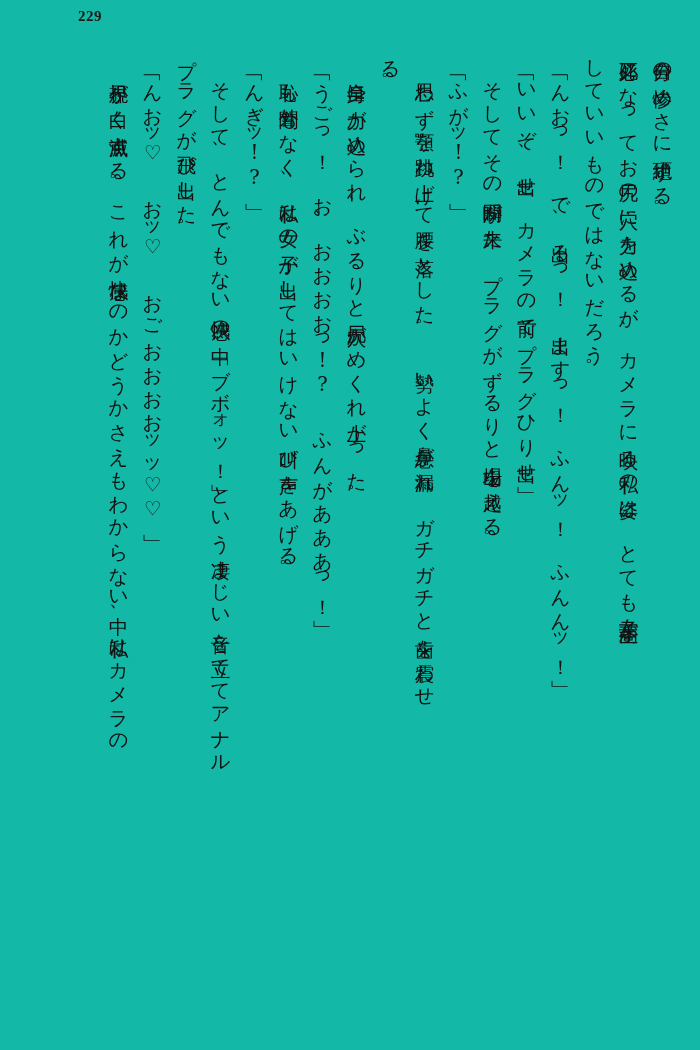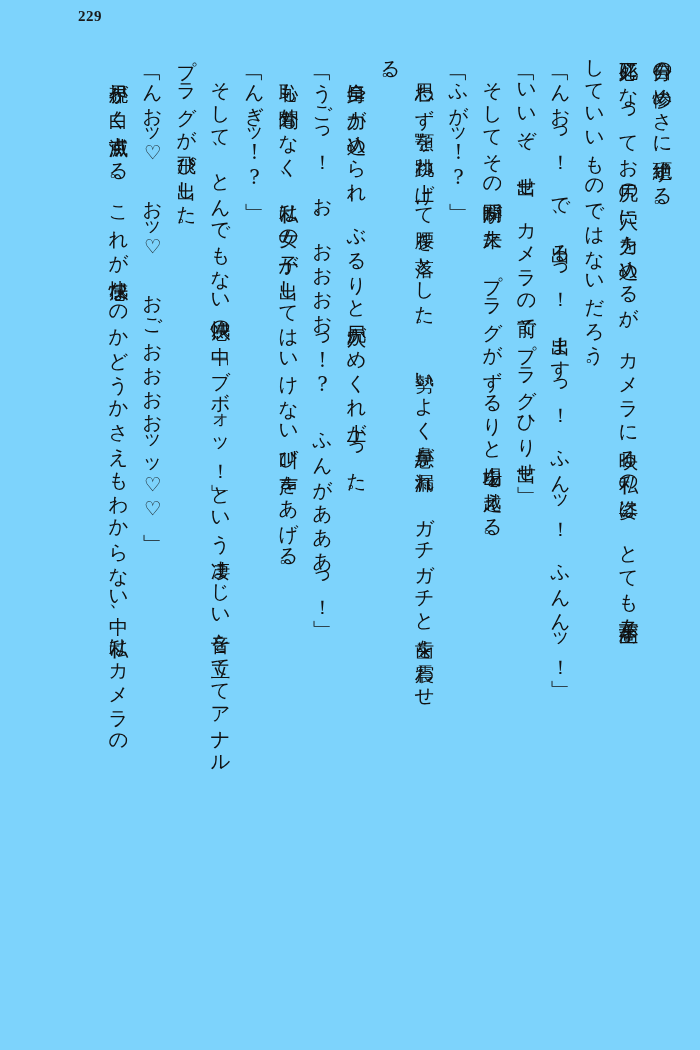--- a/index.html
+++ b/index.html
@@ -4,21 +4,21 @@
 <style>
   html, body {
     margin: 0;
     padding: 0;
     background: #ffffff;
   }
   .page {
     position: relative;
     width: 700px;
     height: 1050px;
-    background: #7dd3fc;
+    background: #14b8a6;
     overflow: hidden;
     font-family: "Liberation Serif", serif;
     color: #000000;
   }
   .page-number {
     position: absolute;
     top: 8px;
     left: 78px;
     font-family: "Liberation Serif", serif;
     font-weight: bold;

